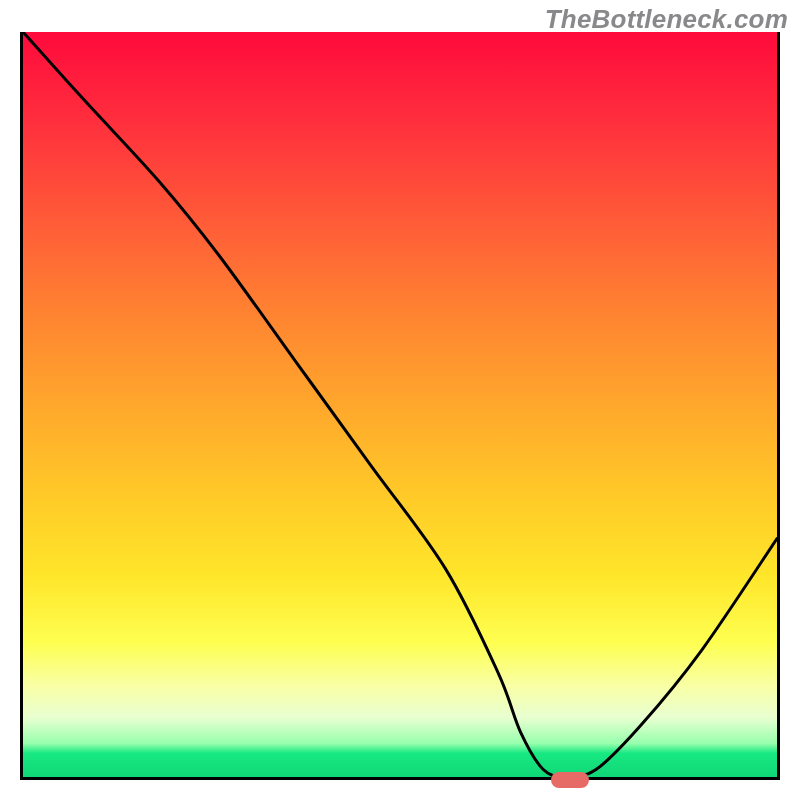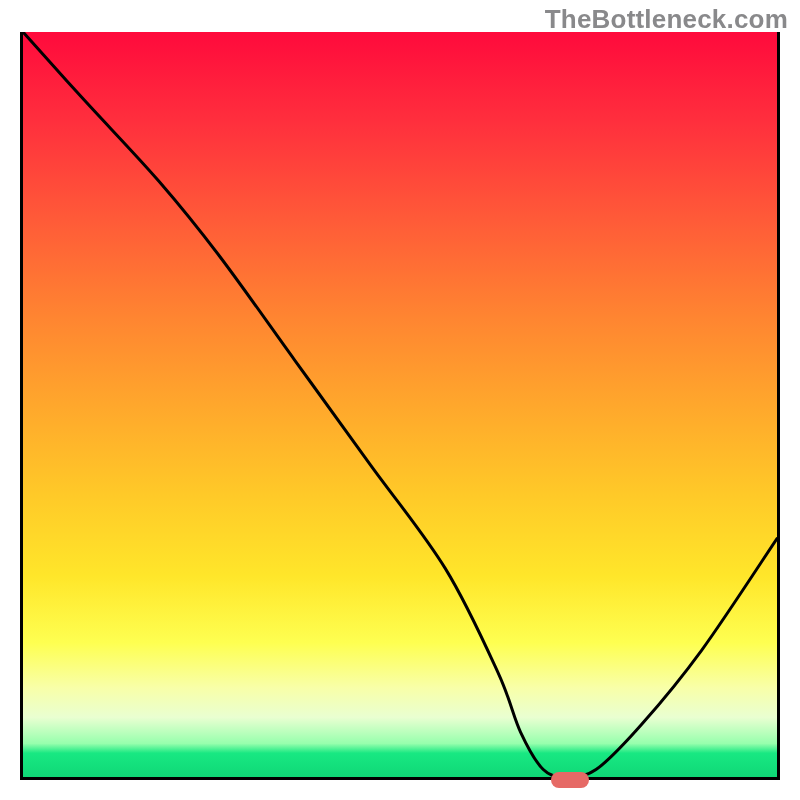--- a/index.html
+++ b/index.html
@@ -7,20 +7,21 @@
   .frame { position: relative; width: 800px; height: 800px; }
   .watermark {
     position: absolute;
     top: 4px;
     right: 12px;
     font-family: Arial, Helvetica, sans-serif;
     font-size: 26px;
     font-weight: 600;
     color: #89898b;
     letter-spacing: 0.2px;
+    font-style: italic;
   }
   .plot {
     position: absolute;
     left: 20px;
     top: 32px;
     width: 760px;
     height: 748px;
     background: linear-gradient(
       to bottom,
       #ff0a3c 0%,

